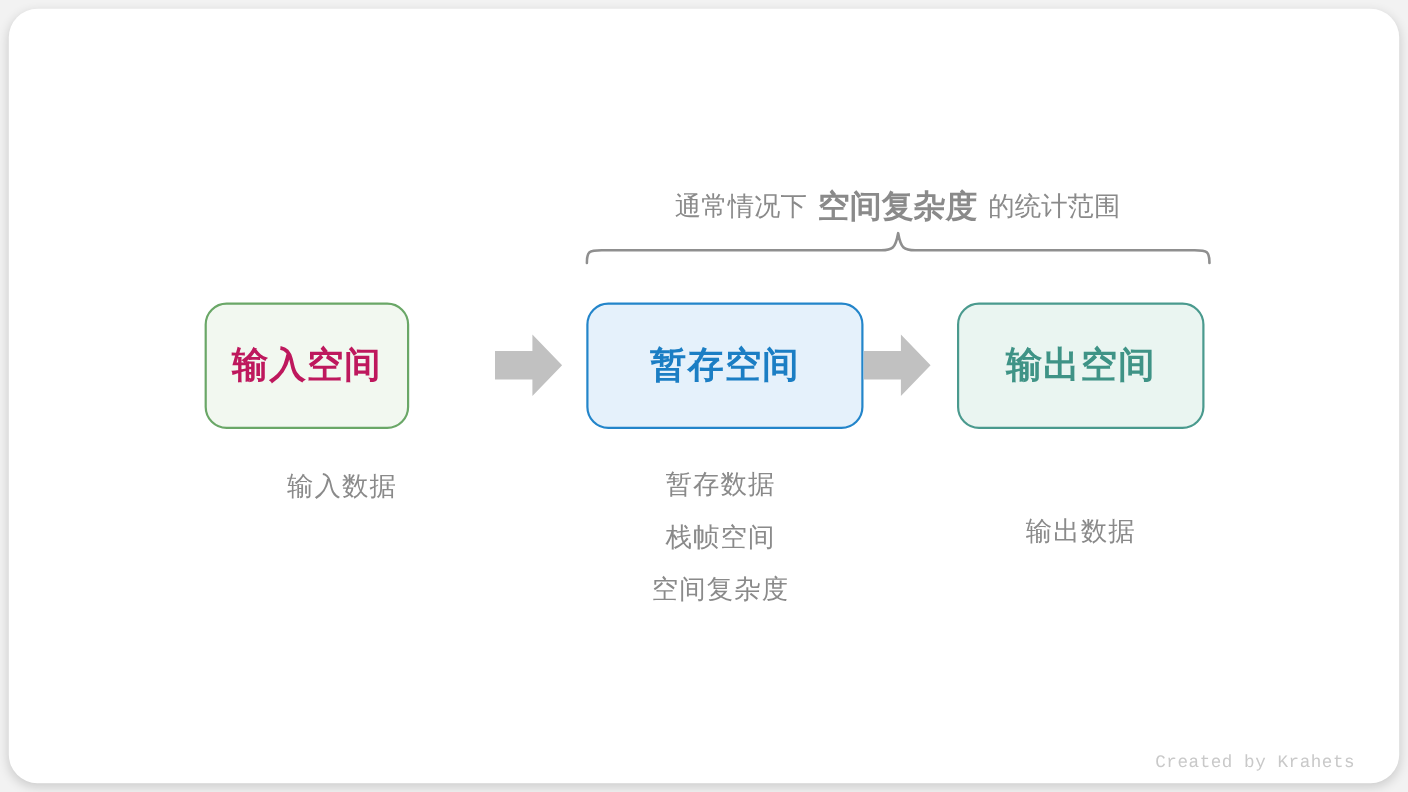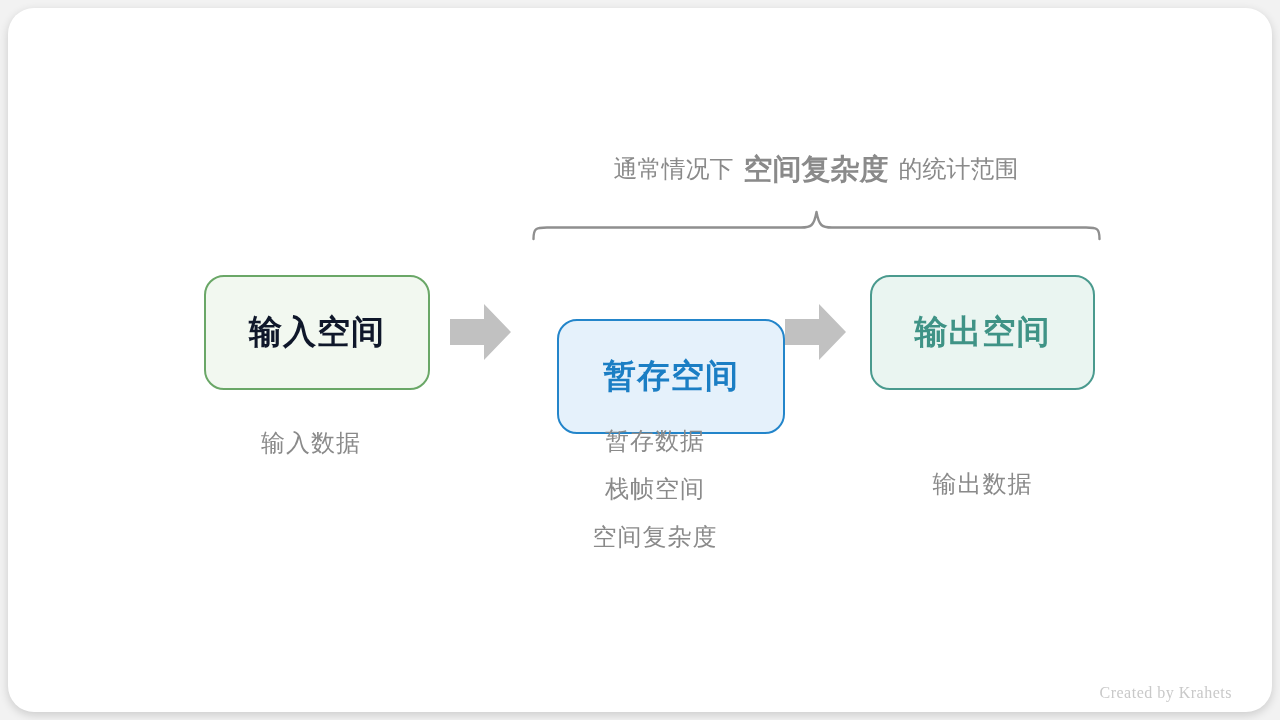--- a/index.html
+++ b/index.html
@@ -13,21 +13,21 @@
     position: absolute;
     left: 8px; top: 8px;
     width: 1264px; height: 704px;
     background: #ffffff;
     border-radius: 26px;
     box-shadow: 0 3px 10px rgba(0,0,0,0.16);
   }
   
   .title {
     position: absolute;
-    left: 424px; top: 142px;
+    left: 424px; top: 160px;
     width: 768px;
     text-align: center;
     color: #8a8a8a;
     font-size: 24px;
     white-space: nowrap;
   }
   .title .hl {
     font-size: 29px;
     font-weight: 700;
     margin: 0 10px;
@@ -46,22 +46,22 @@
     height: 115px;
     border-radius: 20px;
     border: 2.5px solid;
     display: flex;
     align-items: center;
     justify-content: center;
     font-size: 33px;
     font-weight: 700;
     letter-spacing: 1px;
   }
-  .box-input  { left: 196px; width: 226px; border-color: #6aa767; background: #f2f8f0; color: #0f172a; }
-  .box-temp   { left: 549px; width: 228px; border-color: #2385ca; background: #e5f1fb; color: #1b7ec4; margin-top: 44px; }
+  .box-input  { left: 178px; width: 186px; border-color: #6aa767; background: #f2f8f0; color: #be185d; }
+  .box-temp   { left: 525px; width: 252px; border-color: #2385ca; background: #e5f1fb; color: #1b7ec4; }
   .box-output { left: 862px; width: 225px; border-color: #4a9a8e; background: #eaf5f1; color: #3f9386; justify-content: center; }
   
   .arrow {
     position: absolute;
     top: 295px;
     width: 62px; height: 58px;
   }
   .arrow-1 { left: 442px; }
   .arrow-2 { left: 777px; }
   
@@ -72,21 +72,21 @@
     text-align: center;
     letter-spacing: 1px;
   }
   .notes-input  { left: 190px; width: 226px; top: 423px; line-height: 24px; }
   .notes-temp   { left: 533px; width: 228px; top: 409px; line-height: 48px; }
   .notes-output { left: 862px; width: 225px; top: 423px; line-height: 24px; margin-top: 41px; }
   
   .watermark {
     position: absolute;
     right: 40px; top: 676px;
-    font-family: Liberation Serif, serif;
+    font-family: Liberation Mono, monospace;
     font-size: 16px;
     letter-spacing: 0.5px;
     color: #c9c9c9;
   }
 </style>
 </head>
 <body>
 
 <div class="card">
 

